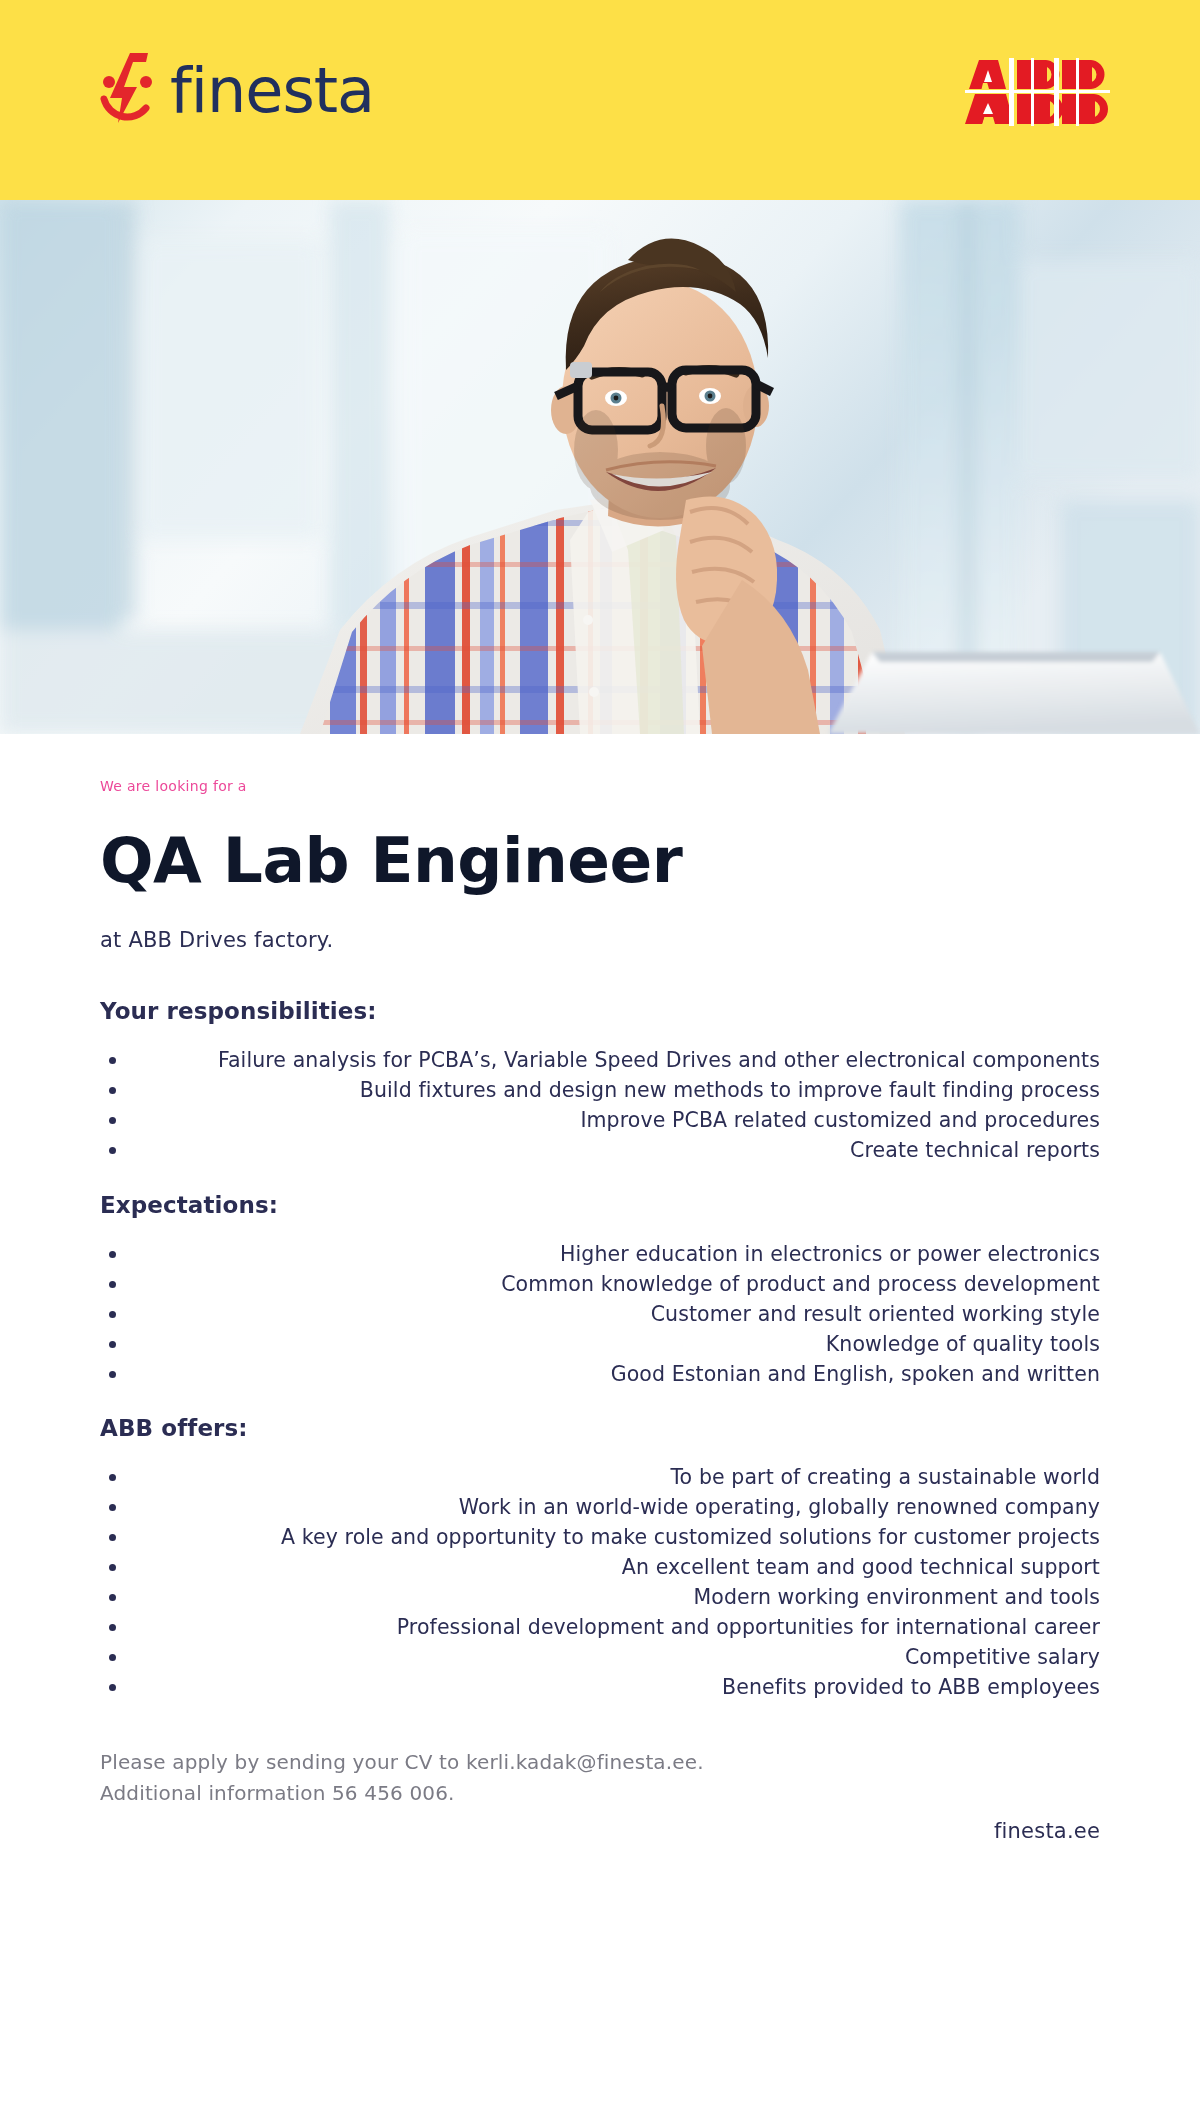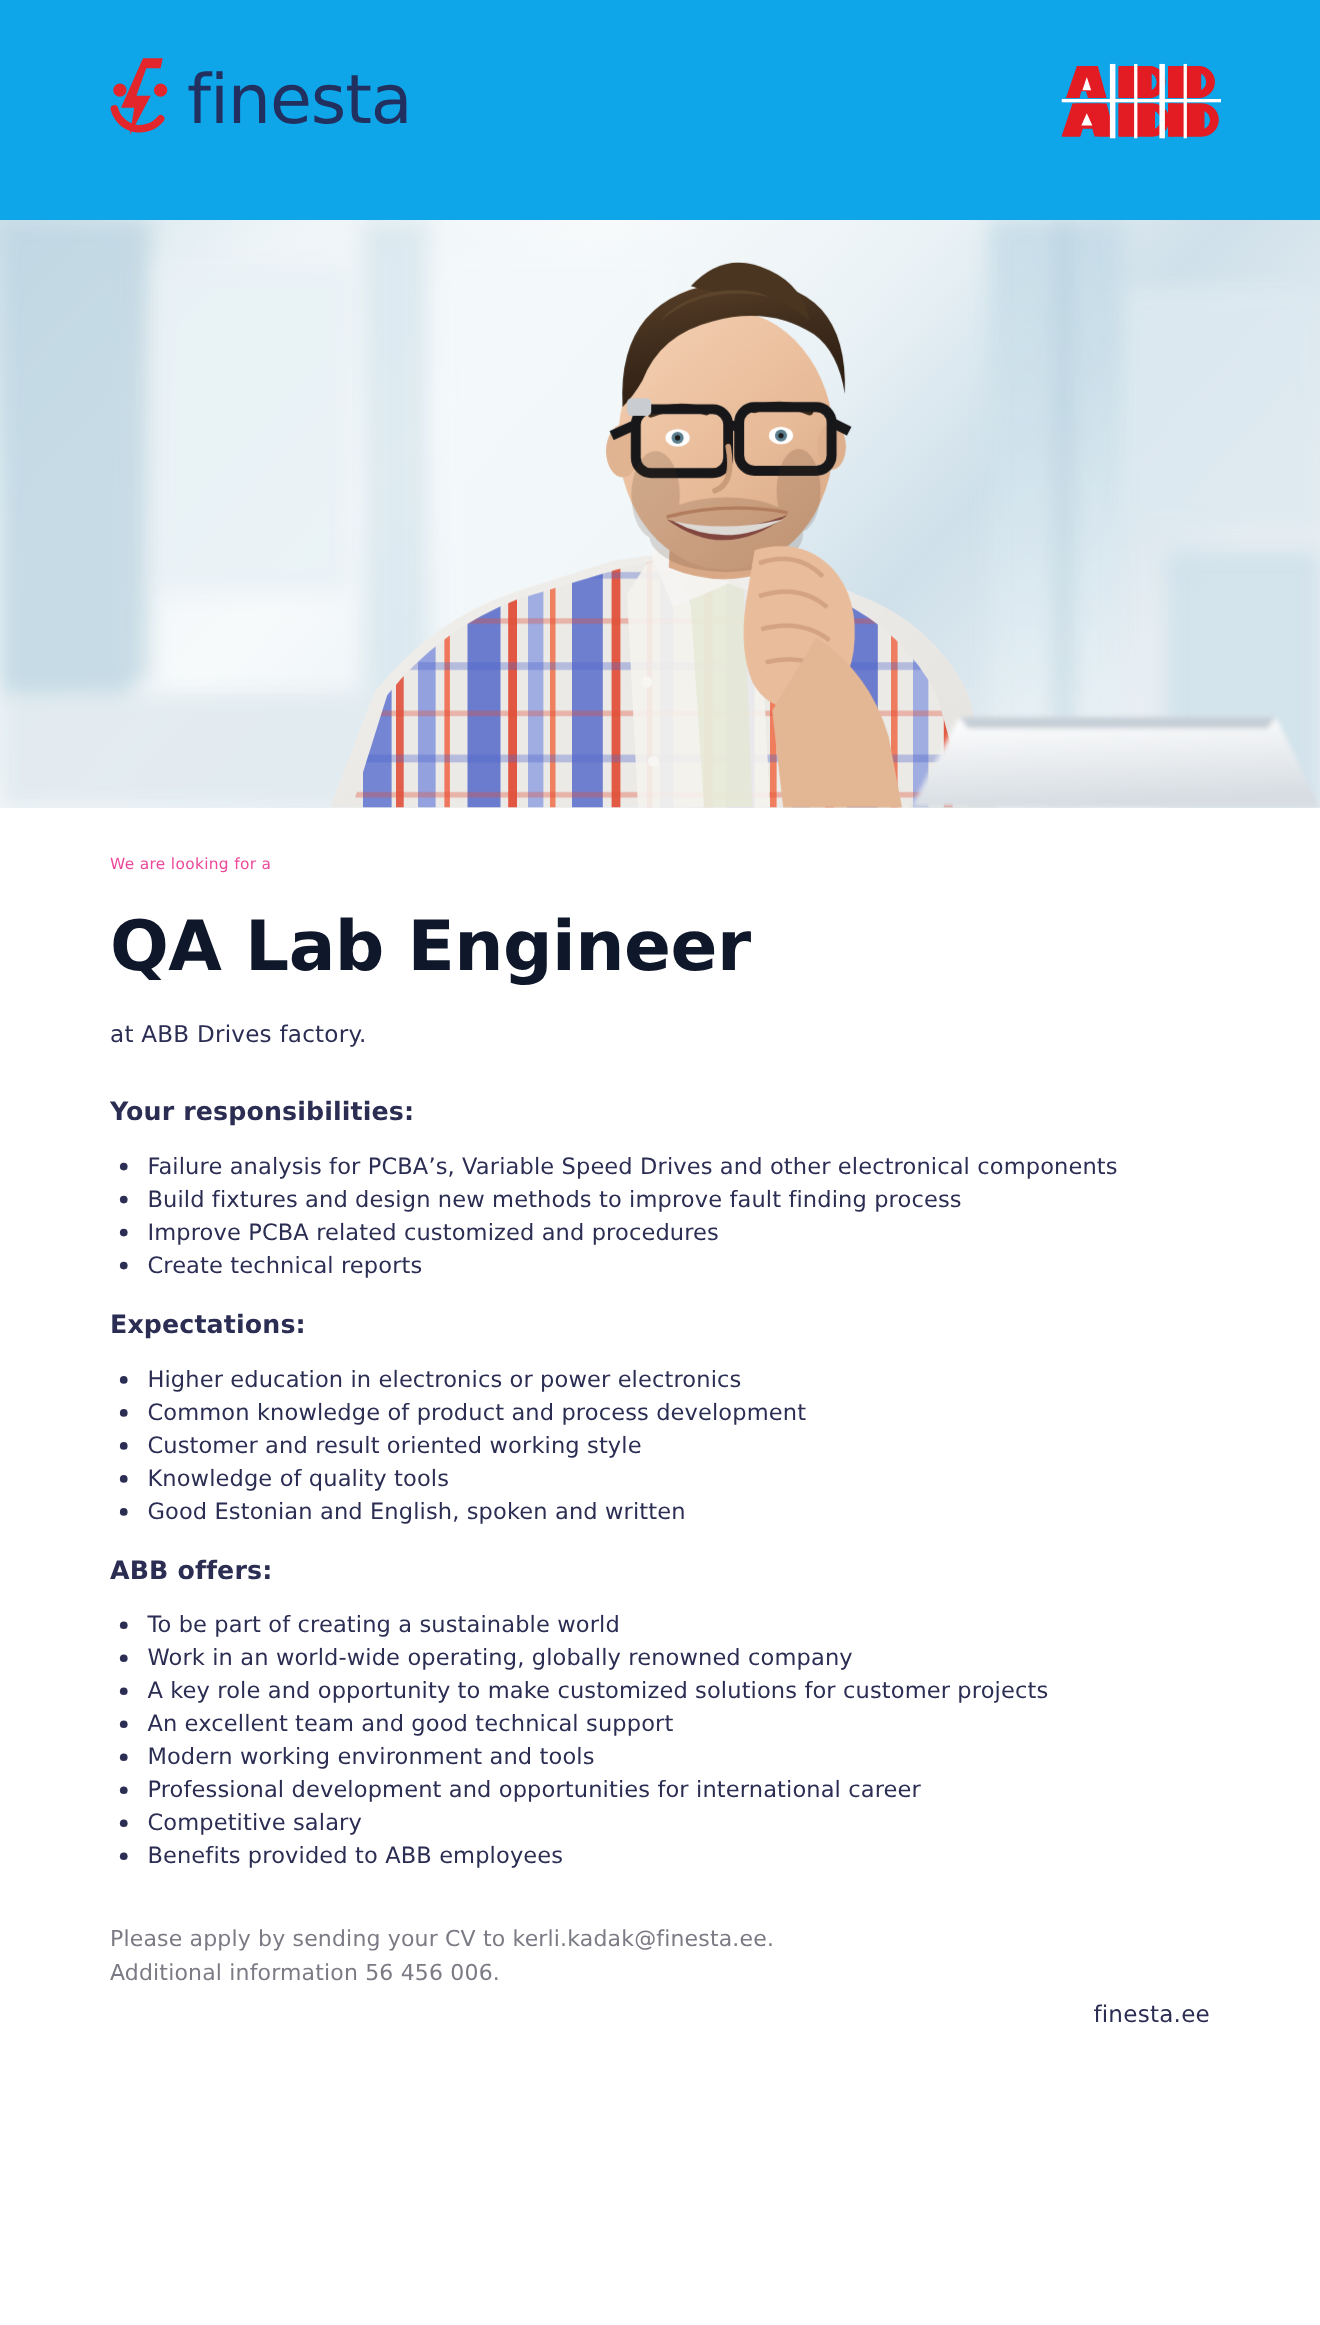--- a/index.html
+++ b/index.html
@@ -12,21 +12,21 @@
   body {
     width:1200px;
     min-height:2114px;
     position:relative;
     overflow:hidden;
   }
 
   
   .header {
     height:200px;
-    background:#0ea5e9;
+    background:#fde047;
     position:relative;
   }
   .logo-finesta {
     position:absolute;
     left:100px;
     top:50px;
     display:flex;
     align-items:center;
     height:75px;
   }
@@ -110,20 +110,21 @@
   }
   ul.bullets li {
     position:relative;
     padding-left:28px;
     font-size:20.5px;
     line-height:1.46;
     color:#2b2d53;
     letter-spacing:0.1px;
     font-family:"DejaVu Sans", sans-serif;
     white-space:nowrap;
+    text-align:right;
   }
   ul.bullets li .dot {
     position:absolute;
     left:3px;
     top:11px;
     width:7px;
     height:7px;
     border-radius:50%;
     background:#2b2d53;
     display:block;

